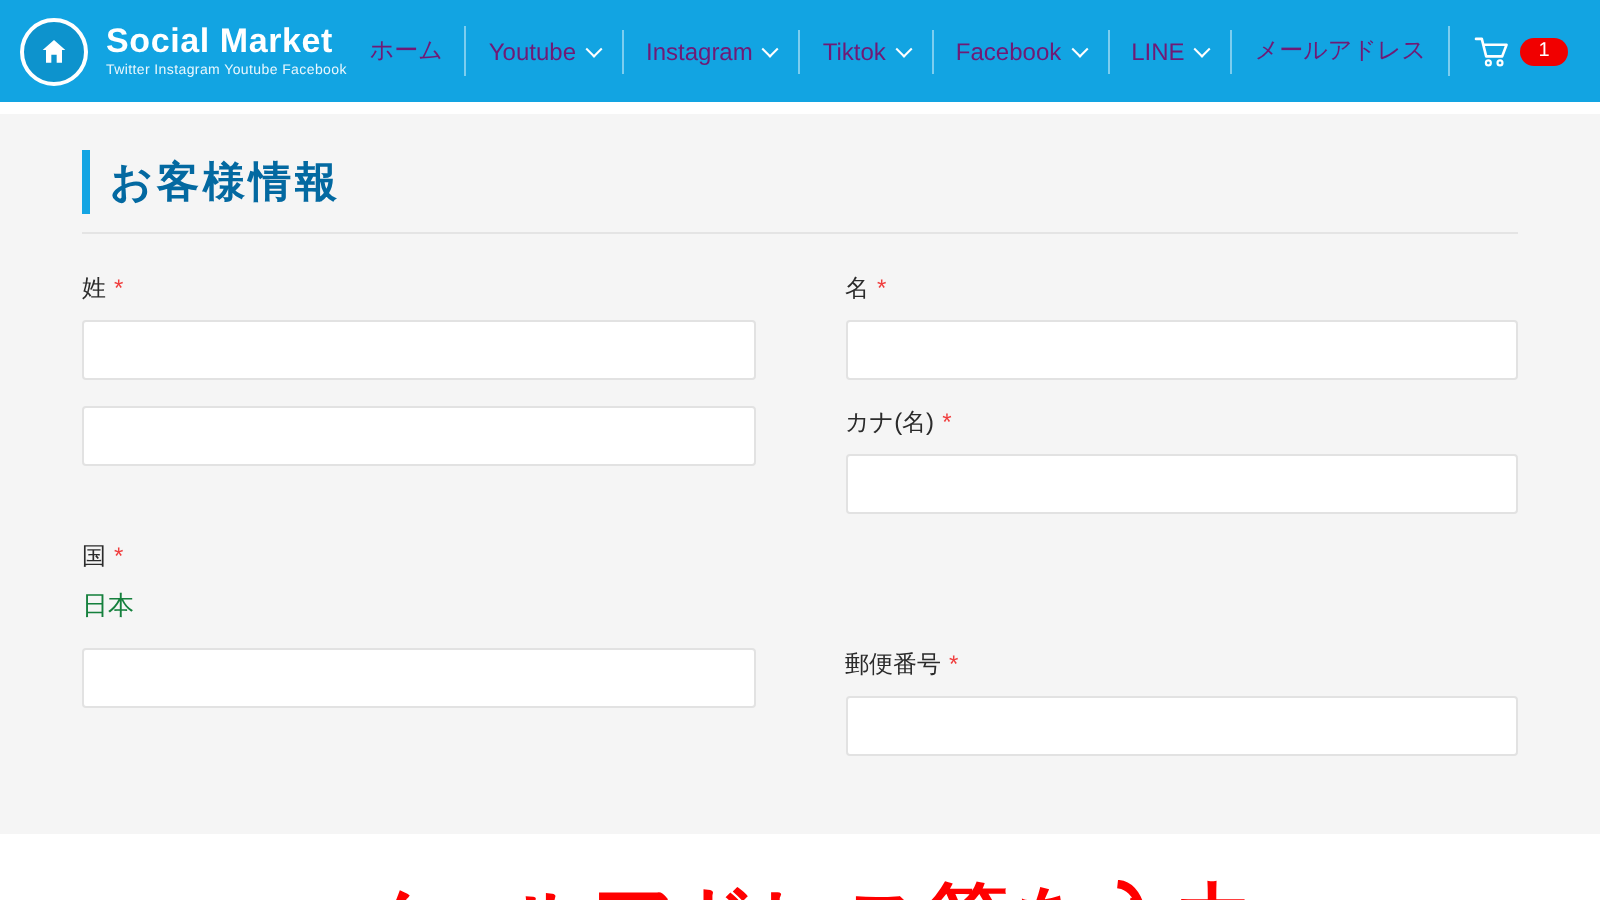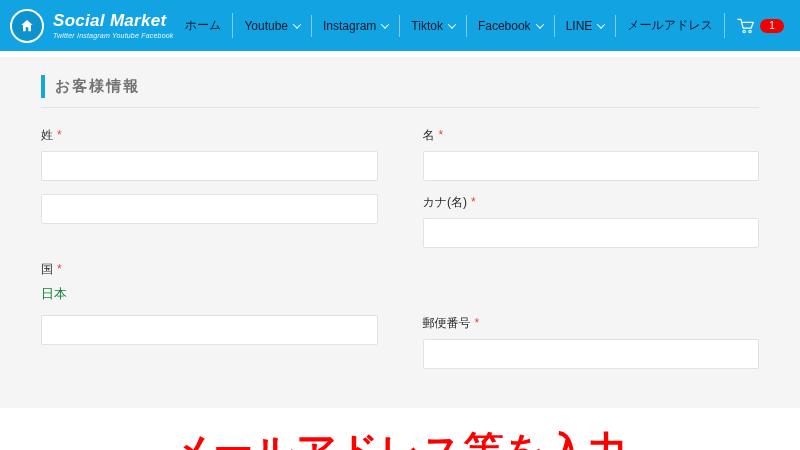--- a/index.html
+++ b/index.html
@@ -16,21 +16,20 @@
     background: #12a4e2;
     display: flex;
     align-items: center;
     padding: 0 14px 0 10px;
   }
   .brand {
     display: flex;
     align-items: center;
     gap: 9px;
     cursor: pointer;
-    font-style: italic;
   }
   .brand-circle {
     width: 34px; height: 34px;
     border: 2px solid #ffffff;
     border-radius: 50%;
     background: #0d93cd;
     display: flex; align-items: center; justify-content: center;
     flex: 0 0 auto;
   }
   .brand-text { display: flex; flex-direction: column; line-height: 1.1; }
@@ -47,21 +46,21 @@
     margin-top: 1px;
   }
 
   .nav {
     margin-left: auto;
     display: flex;
     align-items: center;
     height: 100%;
   }
   .nav-item {
-    color: #0f172a;
+    color: #701a75;
     font-size: 12px;
     text-decoration: none;
     padding: 4px 11px;
     border-right: 1px solid rgba(255,255,255,0.45);
     display: flex;
     align-items: center;
     gap: 6px;
     white-space: nowrap;
     cursor: pointer;
     justify-content: flex-end;
@@ -98,22 +97,22 @@
     margin-top: 6px;
     padding: 18px 0 26px 0;
   }
   .container {
     width: 718px;
     margin: 0 auto;
   }
   .section-heading {
     border-left: 4px solid #14a5e3;
     padding: 2px 0 2px 10px;
-    font-size: 15px;
-    color: #737373;
+    font-size: 21px;
+    color: #0369a1;
     letter-spacing: 2px;
   }
   .heading-wrap {
     border-bottom: 1px solid #e4e4e4;
     padding-bottom: 9px;
     margin-bottom: 19px;
   }
 
   .form-row {
     display: flex;

